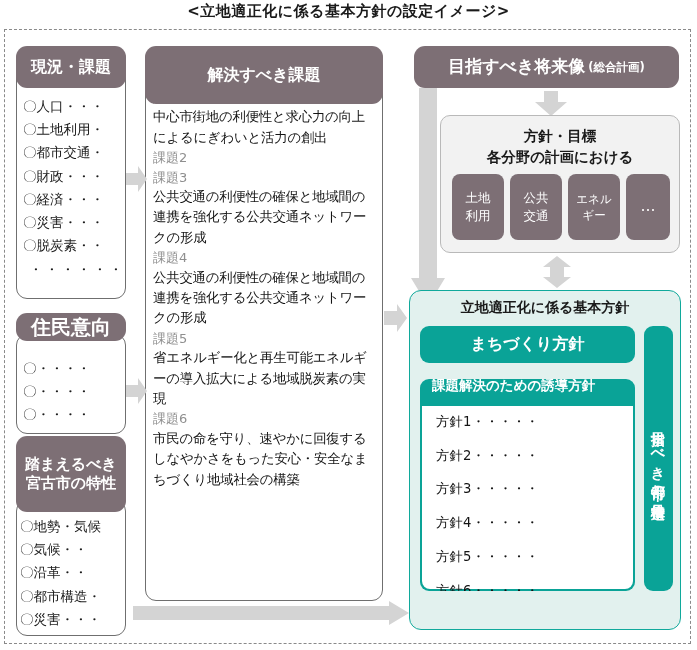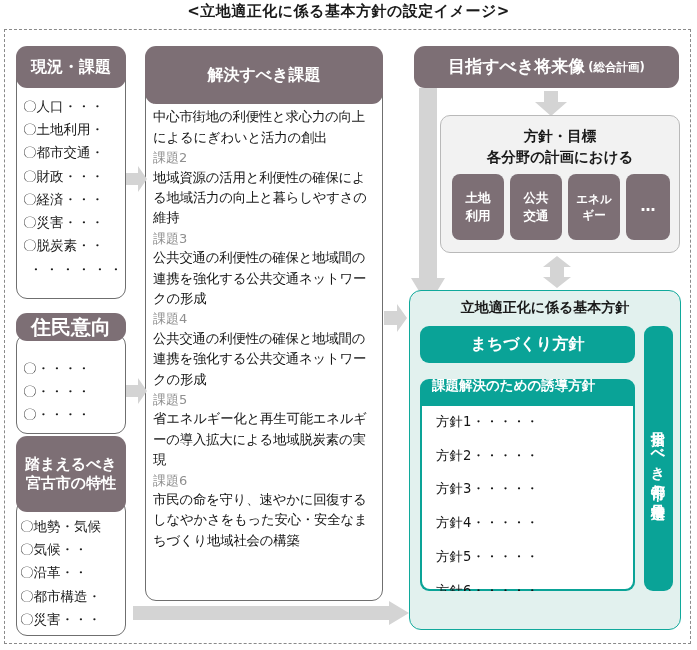--- a/index.html
+++ b/index.html
@@ -124,21 +124,21 @@
     color: #1a1a1a;
     line-height: 1.42;
   }
   .field-chip {
     position: absolute;
     box-sizing: border-box;
     background: #7d6f75;
     border-radius: 8px;
     color: #ffffff;
     font-size: 12.5px;
-    font-weight: bold;
+    font-weight: normal;
     display: flex;
     align-items: center;
     justify-content: center;
     text-align: center;
     line-height: 1.42;
   }
 
   
   .teal-outer {
     position: absolute;
@@ -271,21 +271,20 @@
   <div class="card" style="left:145px; top:67px; width:238px; height:534px;"></div>
   <div class="card-head" style="left:145px; top:46px; width:238px; height:58px; font-size:16px;">解決すべき課題</div>
 
   <div class="issue-body">
     <div>
       <div class="issue-label">課題1</div>
       <div class="issue-text">中心市街地の利便性と求心力の向上によるにぎわいと活力の創出</div>
     </div>
     <div>
       <div class="issue-label">課題2</div>
-      <div class="issue-text">地域資源の活用と利便性の確保による地域活力の向上と暮らしやすさの維持</div>
     </div>
     <div>
       <div class="issue-label">課題3</div>
       <div class="issue-text">公共交通の利便性の確保と地域間の連携を強化する公共交通ネットワークの形成</div>
     </div>
     <div>
       <div class="issue-label">課題4</div>
       <div class="issue-text">公共交通の利便性の確保と地域間の連携を強化する公共交通ネットワークの形成</div>
     </div>
     <div>

